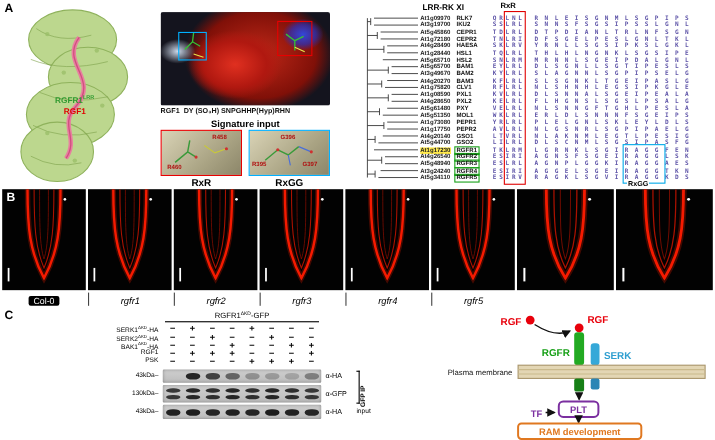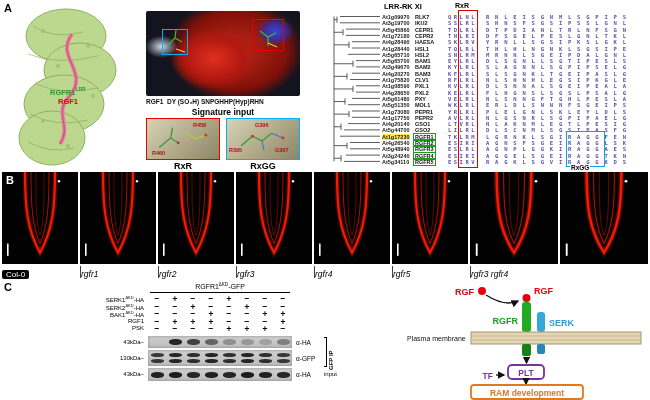--- a/index.html
+++ b/index.html
@@ -41,21 +41,21 @@
 #rxr-box{position:absolute;left:458px;top:10px;width:20px;height:158px;border:1.5px solid #e00000;z-index:4}
 #rxgg-box{position:absolute;left:566px;top:131px;width:39px;height:36px;border:1.5px solid #00a8e8;z-index:4}
 #tree-svg{position:absolute;left:330px;top:10px;width:52px;height:160px}
 #tree-svg line{stroke:#333;stroke-width:.8}
 
 #root-strip{position:absolute;left:0;top:172px;width:650px;height:92px;background:#fff;display:flex;gap:2px;padding:0 2px}
 .tile{flex:0 0 76px;background:#020202;position:relative}
 .tile.wide{flex:0 0 88px}
 .tile svg{width:100%;height:100%;display:block}
 #root-labels{position:absolute;left:0;top:264px;width:650px;height:16px;background:#fff;display:flex;gap:2px;padding:0 2px;align-items:center}
-.lab{flex:0 0 76px;text-align:left;border-left:1px solid #444;height:12px;line-height:12px}
+.lab{flex:0 0 76px;text-align:center;border-left:1px solid #444;height:12px;line-height:12px}
 .lab.wide{flex:0 0 88px}
 .lab:first-child{border-left:none}
 .wt{background:#000;color:#fff;font-size:8px;padding:0 4px;border-radius:2px}
 .mut{font-style:italic;font-size:8.5px;color:#000}
 
 #blot-header{position:absolute;left:148px;top:282px;width:144px;text-align:center;font-size:7px;color:#000}
 #blot-header sup{font-size:4.5px}
 #blot-hline{position:absolute;left:150px;top:292px;width:140px;border-top:1px solid #000}
 .pmlab{position:absolute;left:56px;width:88px;text-align:right;font-size:6px;color:#000;white-space:nowrap}
 .pmlab sup{font-size:4px}
@@ -445,21 +445,20 @@
       </div>
     </div>
   <div class="plab" style="left:6px;top:174px;color:#fff">B</div>
   <div id="root-labels">
       <div class="lab"><span class="wt">Col-0</span></div>
       <div class="lab"><span class="mut">rgfr1</span></div>
       <div class="lab"><span class="mut">rgfr2</span></div>
       <div class="lab"><span class="mut">rgfr3</span></div>
       <div class="lab"><span class="mut">rgfr4</span></div>
       <div class="lab"><span class="mut">rgfr5</span></div>
-      <div class="lab wide"><span class="mut">rgfr3 rgfr4</span></div>
     </div>
 
   <div class="plab" style="left:4px;top:281px">C</div>
 
   <div id="blot-header">
     <span>RGFR1</span><sup>ΔKD</sup><span>-GFP</span>
   </div>
   <div id="blot-hline"></div>
   <div id="pm-area">
       <div class="pmlab" style="top: 295px;"><span>SERK1</span><sup>ΔKD</sup><span>-HA</span></div>

